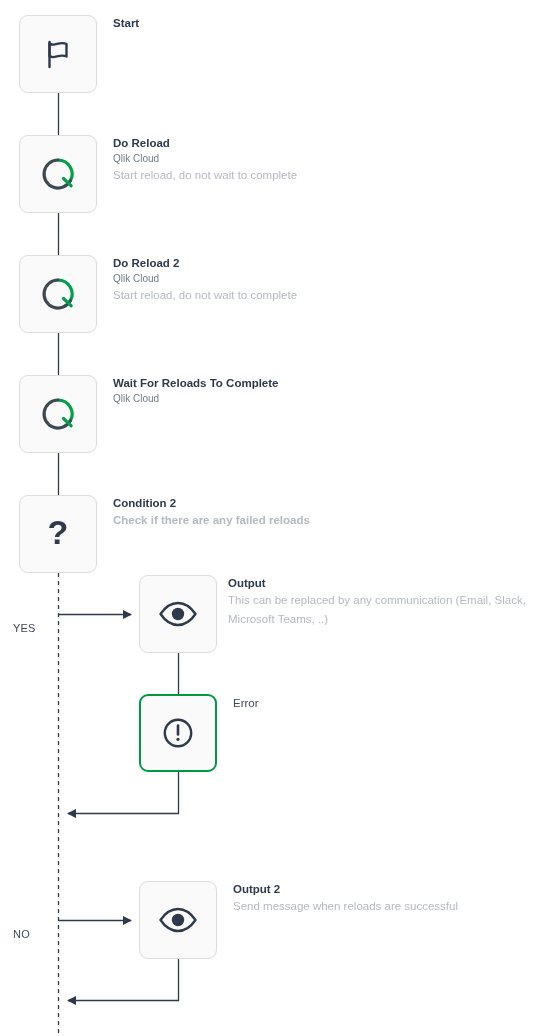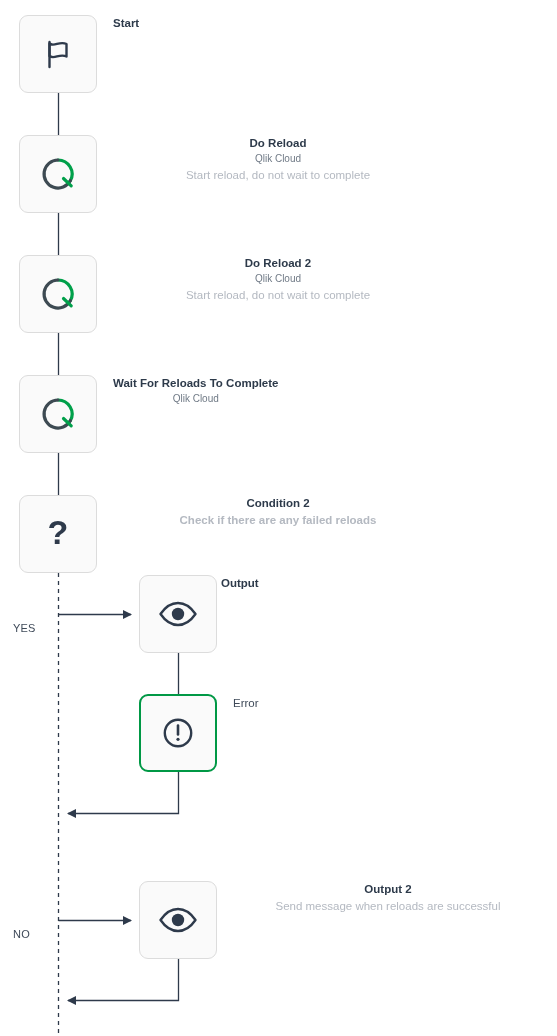--- a/index.html
+++ b/index.html
@@ -15,21 +15,20 @@
     font-family: "Liberation Sans", sans-serif;
     -webkit-font-smoothing: antialiased;
   }
 
   #canvas {
     position: absolute;
     left: 0;
     top: 0;
     width: 557px;
     height: 882px;
-    text-align: center;
   }
 
   
   #connectors {
     position: absolute;
     left: 0;
     top: 0;
     width: 557px;
     height: 1036px;
     z-index: 1;
@@ -200,22 +199,23 @@
   <div class="branch-label" style="left:13px; top:928px;">NO</div>
 
   <div class="node" style="left:139px; top:575px;">
     <span class="glyph">
       <svg width="42" height="42" viewBox="0 0 42 42">
         <path d="M3.5,21 C9,13 15,10 21,10 C27,10 33,13 38.5,21 C33,29 27,32 21,32 C15,32 9,29 3.5,21 Z" fill="none" stroke="#2e3a4b" stroke-width="2.4" stroke-linejoin="round"></path>
         <circle cx="21" cy="21" r="6.2" fill="#2e3a4b"></circle>
       </svg>
     </span>
   </div>
-  <div class="label-block" style="left:221px; top:576px;">
+  <div class="label-block" style="left:228px; top:576px;">
     <div class="lbl-title">Output</div>
+    <div class="lbl-desc" style="width:310px; line-height:19px;">This can be replaced by any communication (Email, Slack, Microsoft Teams, ..)</div>
   </div>
 
   <div class="node selected" style="left:139px; top:694px;">
     <span class="glyph">
       <svg width="40" height="40" viewBox="0 0 40 40">
         <circle cx="20" cy="20" r="13.2" fill="none" stroke="#2e3a4b" stroke-width="2.4"></circle>
         <path d="M20,12.5 L20,21.5" stroke="#2e3a4b" stroke-width="2.6" stroke-linecap="round"></path>
         <circle cx="20" cy="26.3" r="1.6" fill="#2e3a4b"></circle>
       </svg>
     </span>

